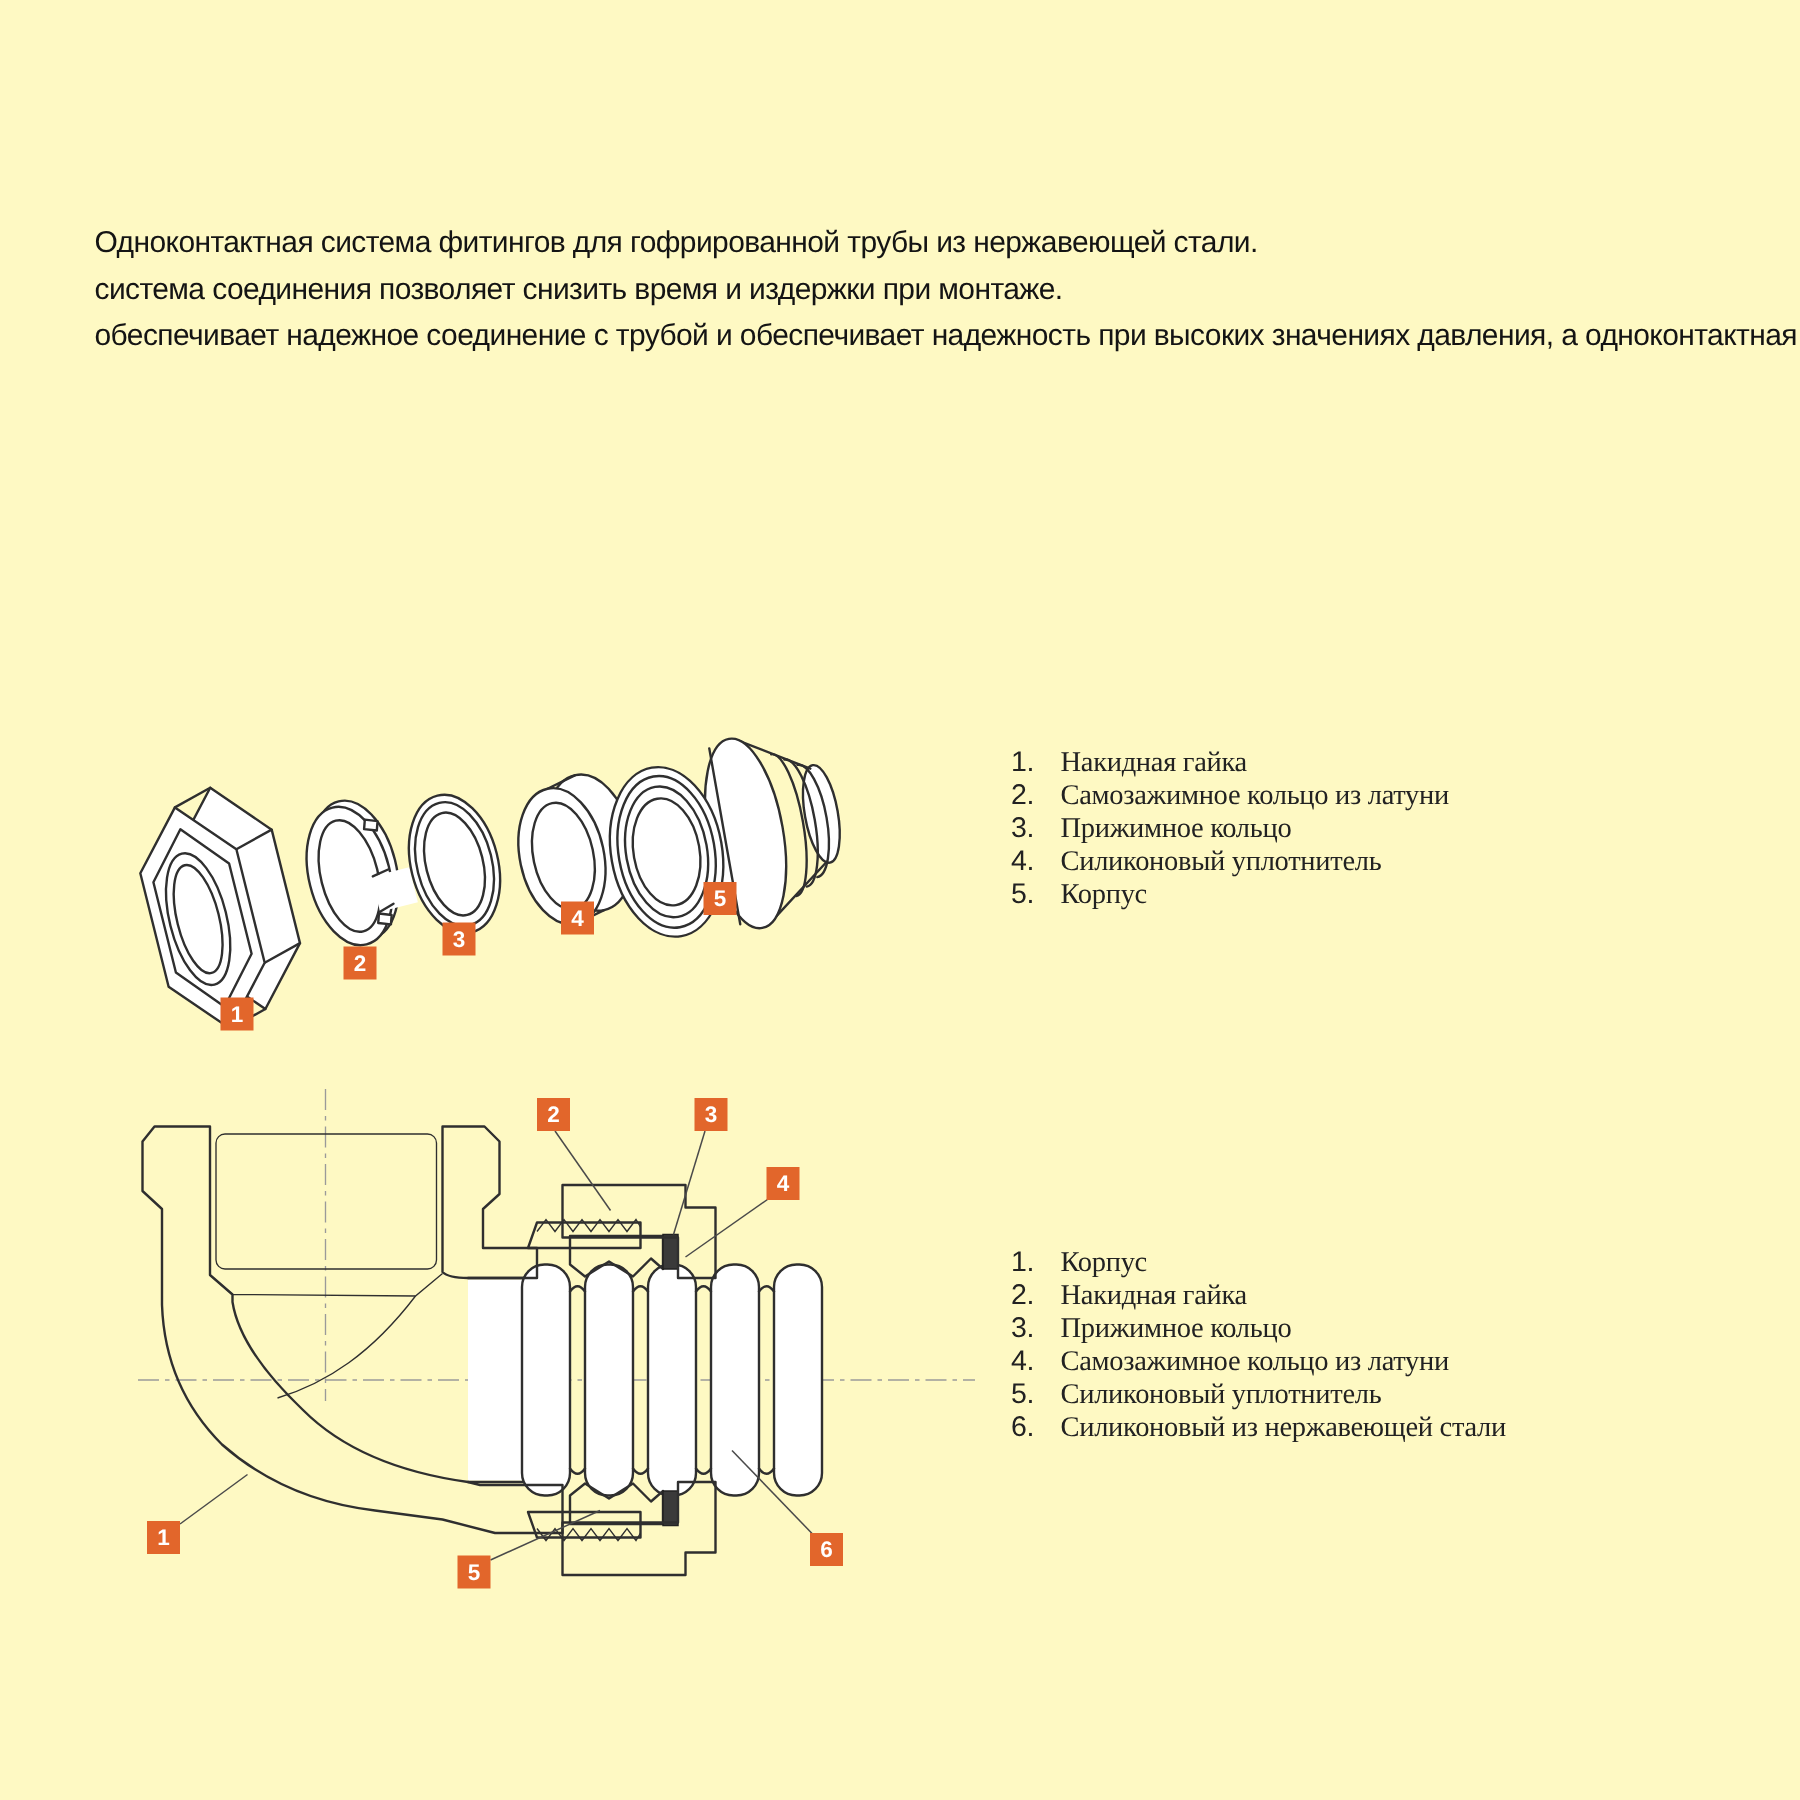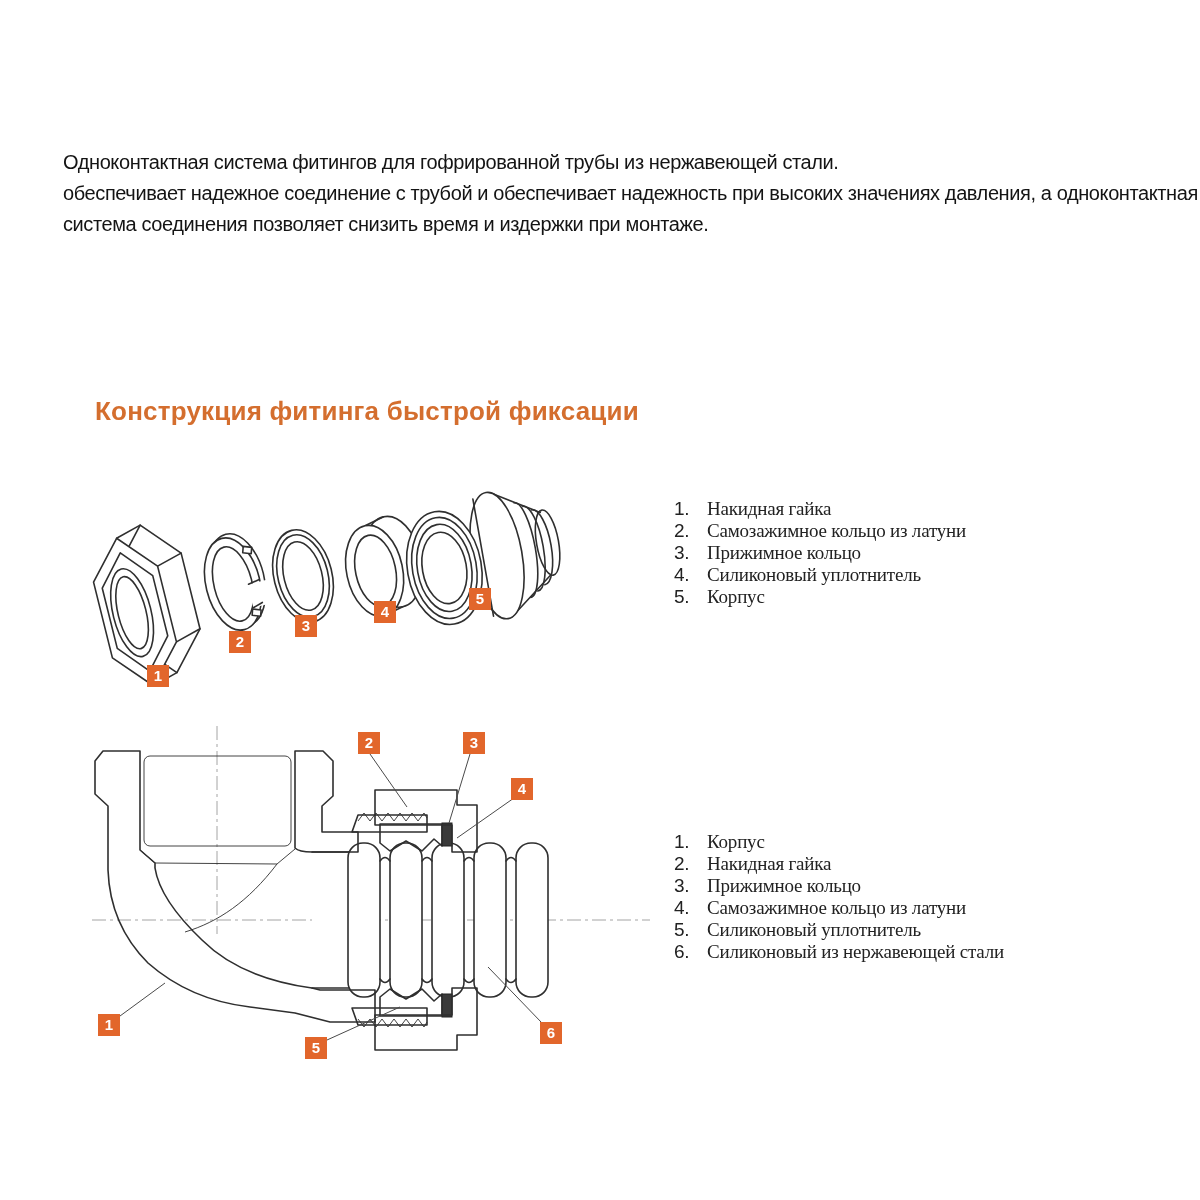--- a/index.html
+++ b/index.html
@@ -1,17 +1,17 @@
 <!DOCTYPE html>
 <html><head>
 <meta charset="utf-8">
 <style>
   html,body{margin:0;padding:0;background:#e8e8e8;}
   .page{
-    position:relative;width:1200px;height:1200px;background:#ffffff;
+    position:relative;width:1200px;height:1200px;background:#fef9c3;
     font-family:"Liberation Sans",sans-serif;color:#1e1e1e;overflow:hidden;
     margin:0 auto;
   }
   .intro{
     position:absolute;left:63px;top:147px;width:1110px;
     font-size:20px;line-height:31px;letter-spacing:-0.4px;color:#141414;
   }
   .intro div{white-space:nowrap;}
   .section-title{
     position:absolute;left:95px;top:396px;
@@ -39,25 +39,24 @@
     fill:#ffffff;text-anchor:middle;
   }
 </style>
 </head>
 <body>
 
 <div class="page">
 
   <div class="intro">
     <div>Одноконтактная система фитингов для гофрированной трубы из нержавеющей стали.</div>
+    <div>система соединения позволяет снизить время и издержки при монтаже.</div>
     <div>обеспечивает надежное соединение с трубой и обеспечивает надежность при высоких значениях давления, а одноконтактная</div>
-    <div>система соединения позволяет снизить время и издержки при монтаже.</div>
   </div>
 
-  <div class="section-title">Конструкция фитинга быстрой фиксации</div>
 
   <svg class="diagram" style="left:85px;top:470px;" width="530" height="245" viewBox="0 0 530 245">
 
     <g class="ln" transform="translate(50,142) rotate(-14)">
       <polygon class="wfill" points="0,-76 33,-39 33,39 0,76 -33,39 -33,-39" transform="translate(26,-7)"></polygon>
       <line x1="0" y1="-76" x2="26" y2="-83"></line>
       <line x1="33" y1="-39" x2="59" y2="-46"></line>
       <line x1="33" y1="39" x2="59" y2="32"></line>
       <line x1="0" y1="76" x2="26" y2="69"></line>
       <polygon class="wfill" points="0,-76 33,-39 33,39 0,76 -33,39 -33,-39"></polygon>

